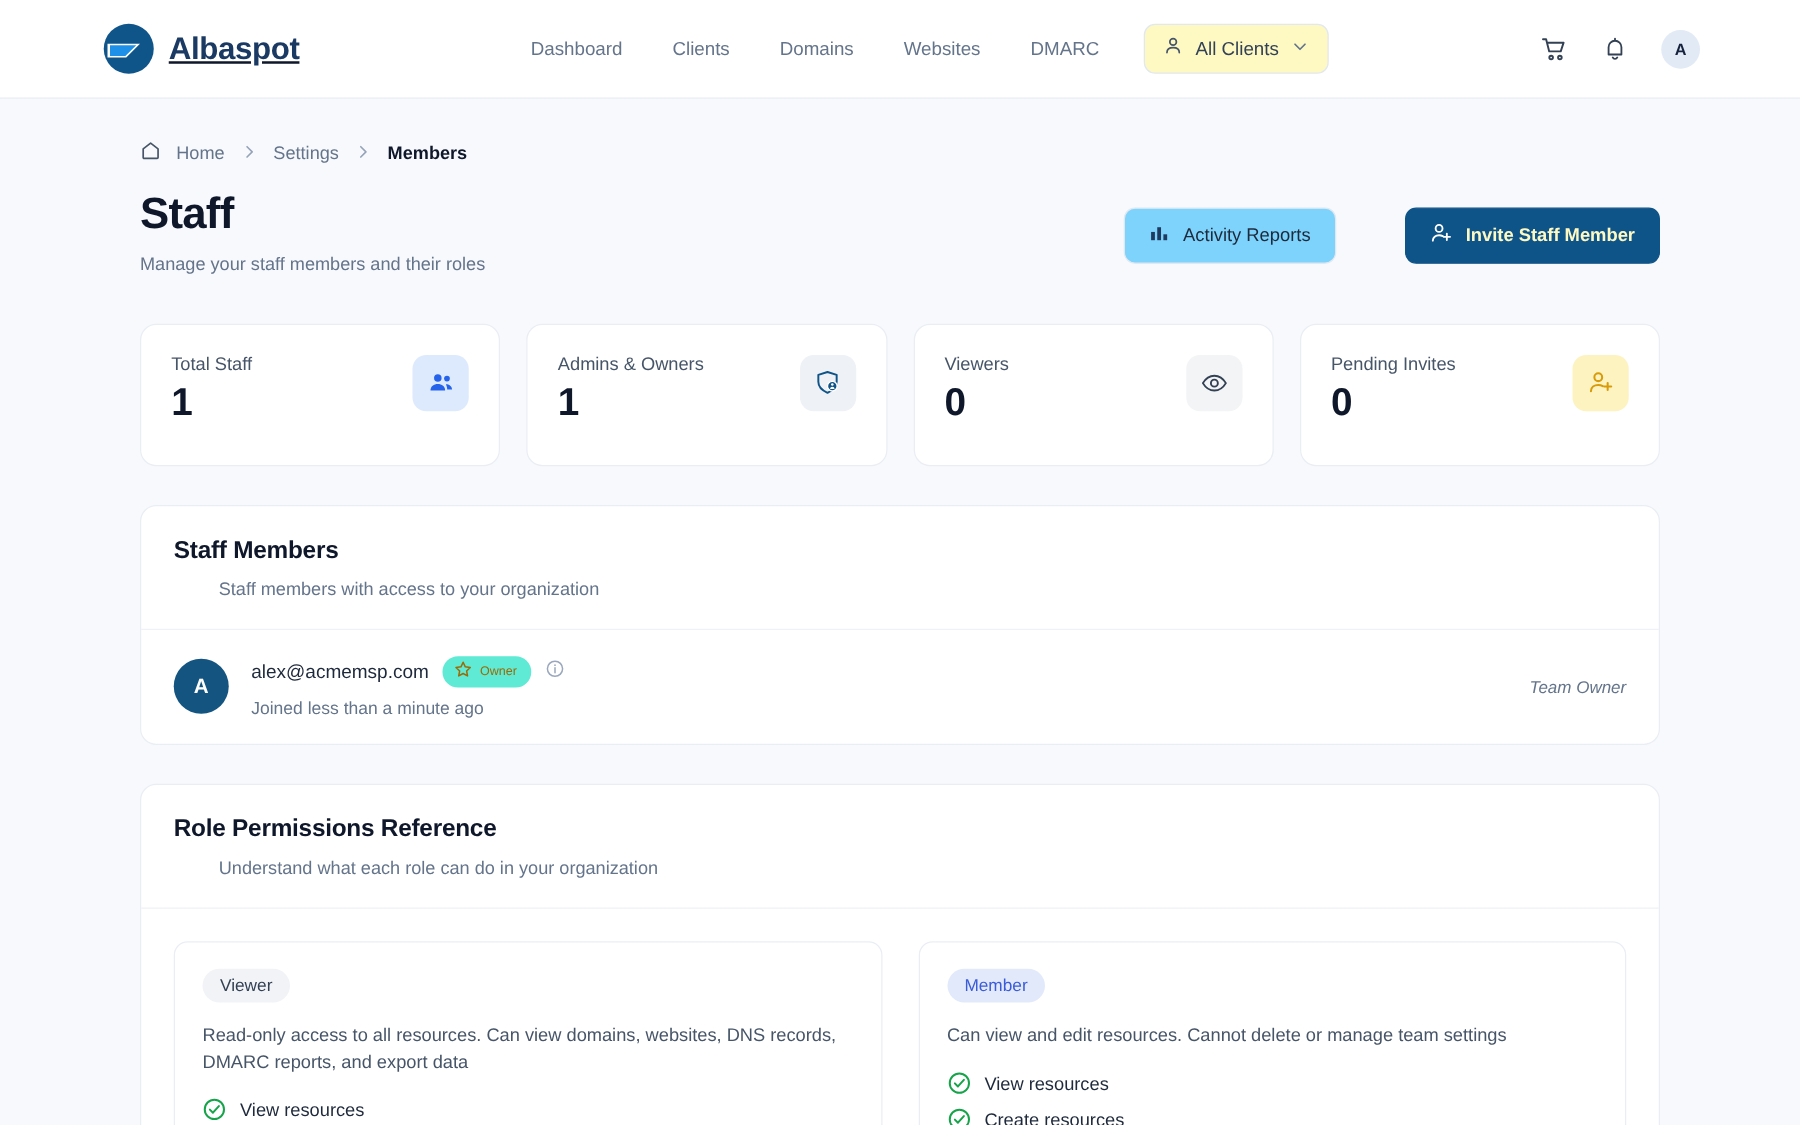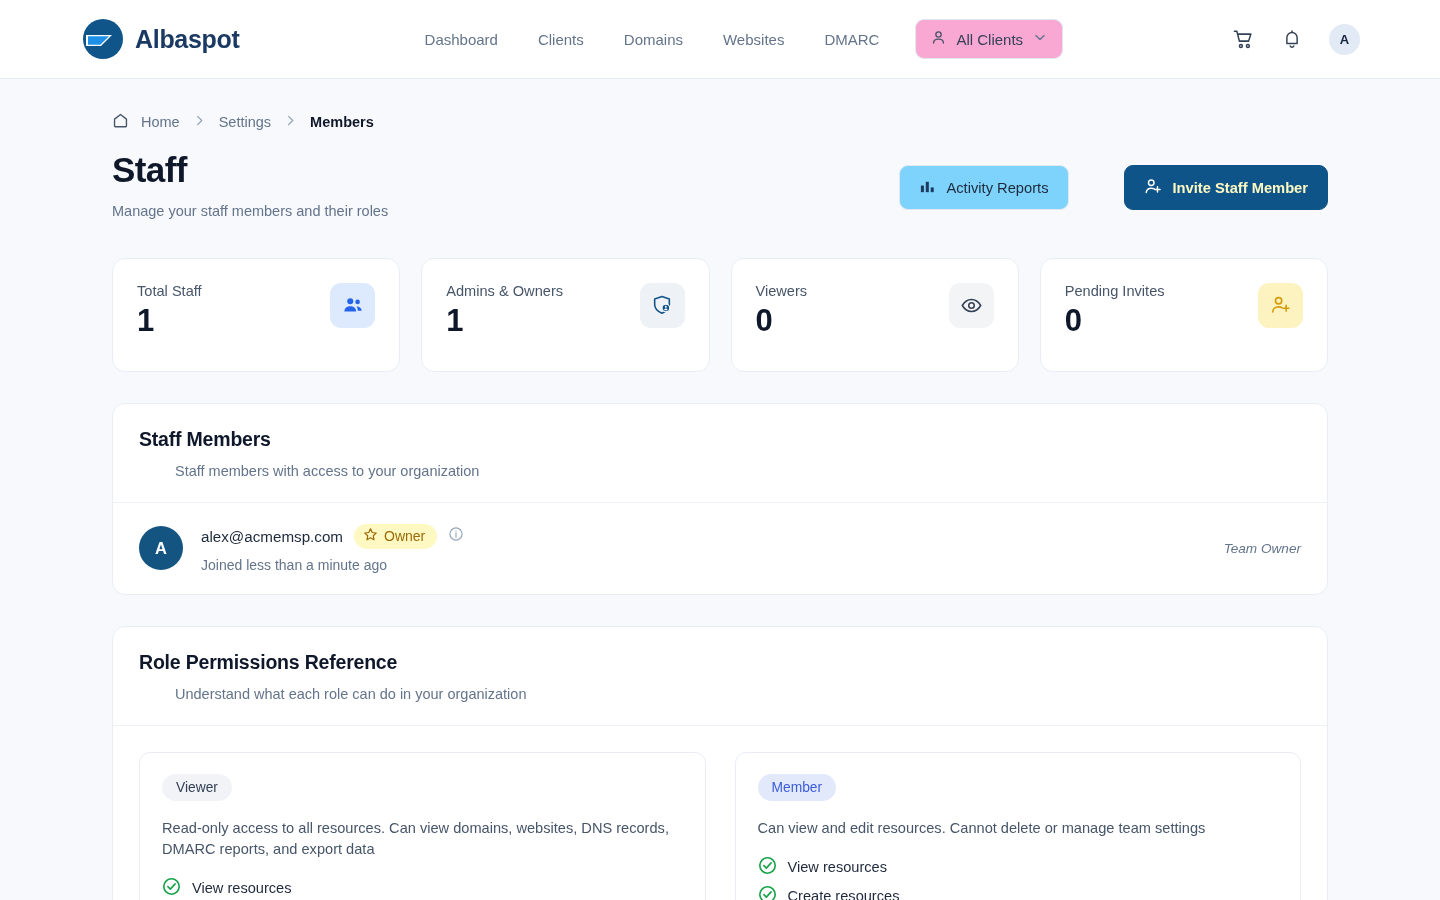--- a/index.html
+++ b/index.html
@@ -14,42 +14,42 @@
 
   
   .topbar {
     height: 79px;
     background: #ffffff;
     border-bottom: 1px solid #e8ecf2;
     display: flex;
     align-items: center;
     padding: 0 80px 0 82px;
   }
-  .brand { display: flex; align-items: center; gap: 11px; }
+  .brand { display: flex; align-items: center; gap: 11px; text-decoration: underline; }
   .brand-logo { width: 42px; height: 42px; flex: 0 0 42px; }
   .brand-name {
     font-size: 25px; font-weight: bold; color: #1b3a63;
     letter-spacing: -0.3px;
   }
 
   .nav-links {
     display: flex; align-items: center; gap: 40px;
     margin-left: 185px;
   }
   .nav-link {
     font-size: 15px; color: #64748b; cursor: pointer;
     white-space: nowrap;
   }
 
   .client-select {
     margin-left: 36px;
     height: 40px;
     border: 1px solid #e2e8f0;
     border-radius: 9px;
-    background: #f9a8d4;
+    background: #fef9c3;
     display: flex; align-items: center; gap: 9px;
     padding: 0 14px;
     cursor: pointer;
   }
   .client-select-label { font-size: 15px; color: #334155; }
 
   .topbar-right {
     margin-left: auto;
     display: flex; align-items: center; gap: 26px;
   }
@@ -142,24 +142,24 @@
     width: 44px; height: 44px; border-radius: 50%;
     background: #135480; color: #fff;
     font-size: 16.5px; font-weight: bold;
     display: flex; align-items: center; justify-content: center;
     flex: 0 0 44px;
   }
   .member-info { margin-left: 18px; }
   .member-top { display: flex; align-items: center; gap: 11px; }
   .member-email { font-size: 15.2px; color: #1e293b; }
   .badge-owner {
-    background: #fef9c3; color: #9a6b06;
+    background: #5eead4; color: #9a6b06;
     border-radius: 999px; height: 25px;
     display: flex; align-items: center; gap: 6px;
-    padding: 0 12px 0 9px; font-size: 14px; font-weight: 500;
+    padding: 0 12px 0 9px; font-size: 10px; font-weight: 500;
   }
   .member-joined { font-size: 14px; color: #64748b; margin-top: 8px; }
   .member-role {
     margin-left: auto; font-size: 13.6px; color: #64748b;
     font-style: italic;
   }
 
   .roles-grid {
     border-top: 1px solid #eef1f6;
     display: grid; grid-template-columns: 1fr 1fr;

